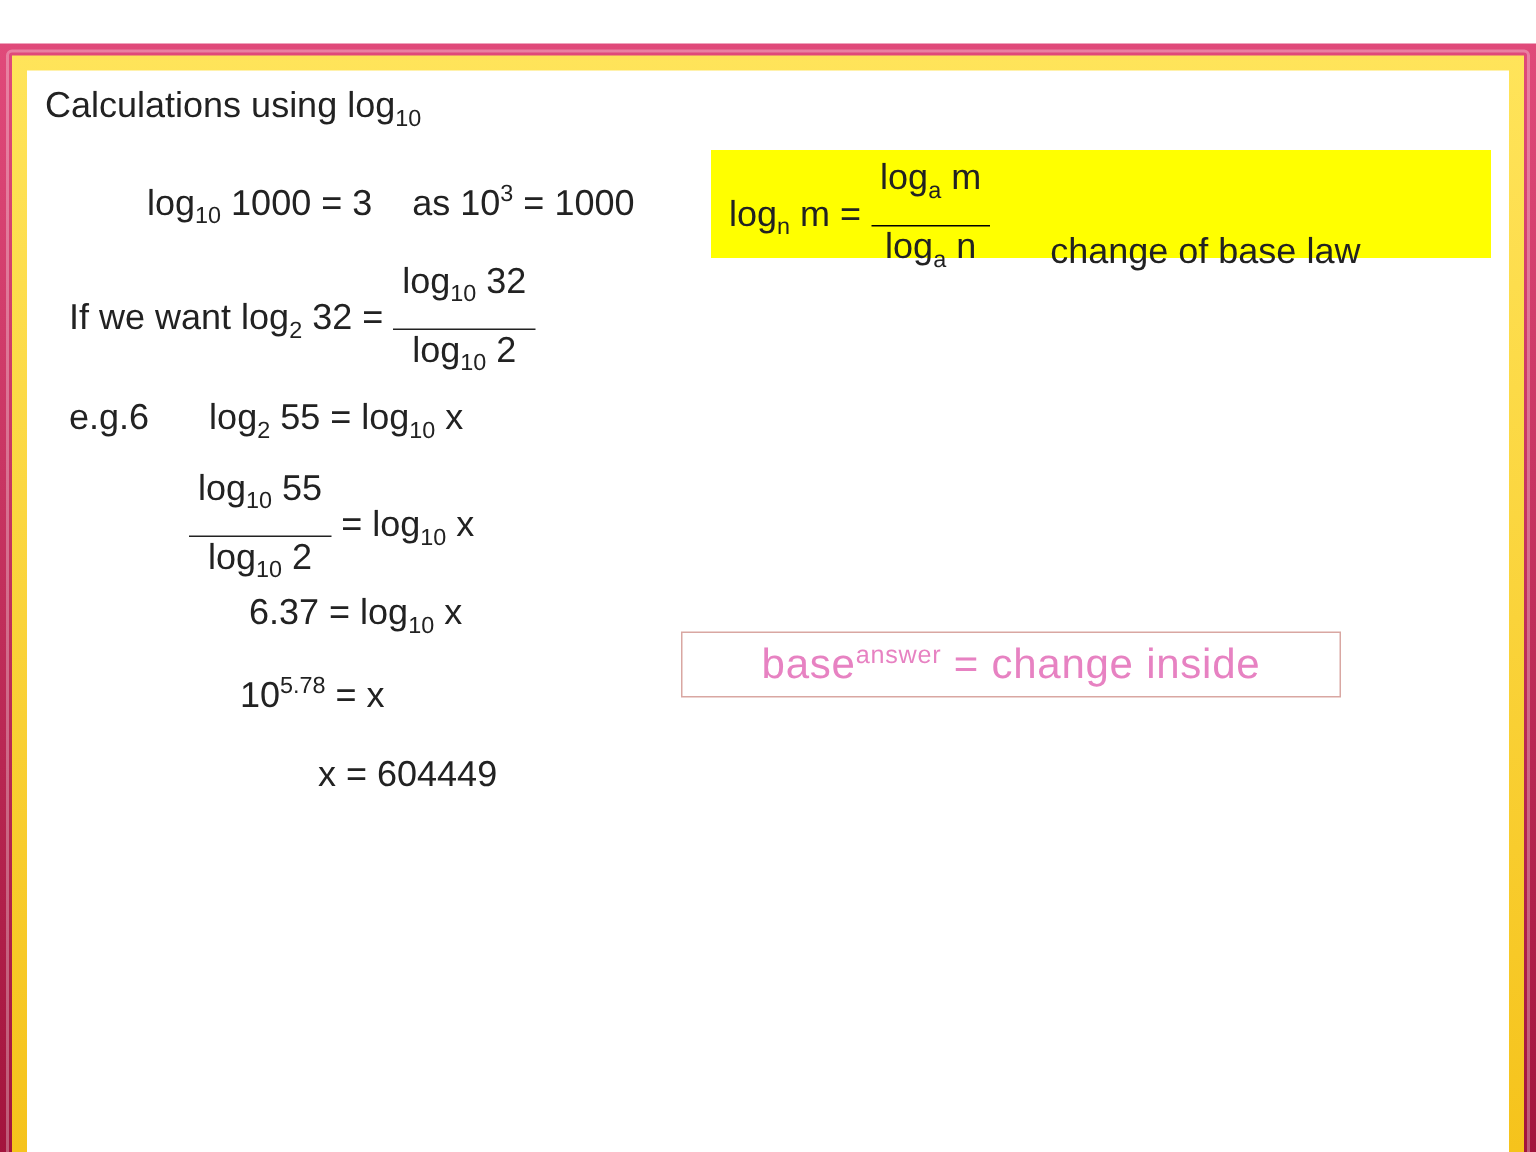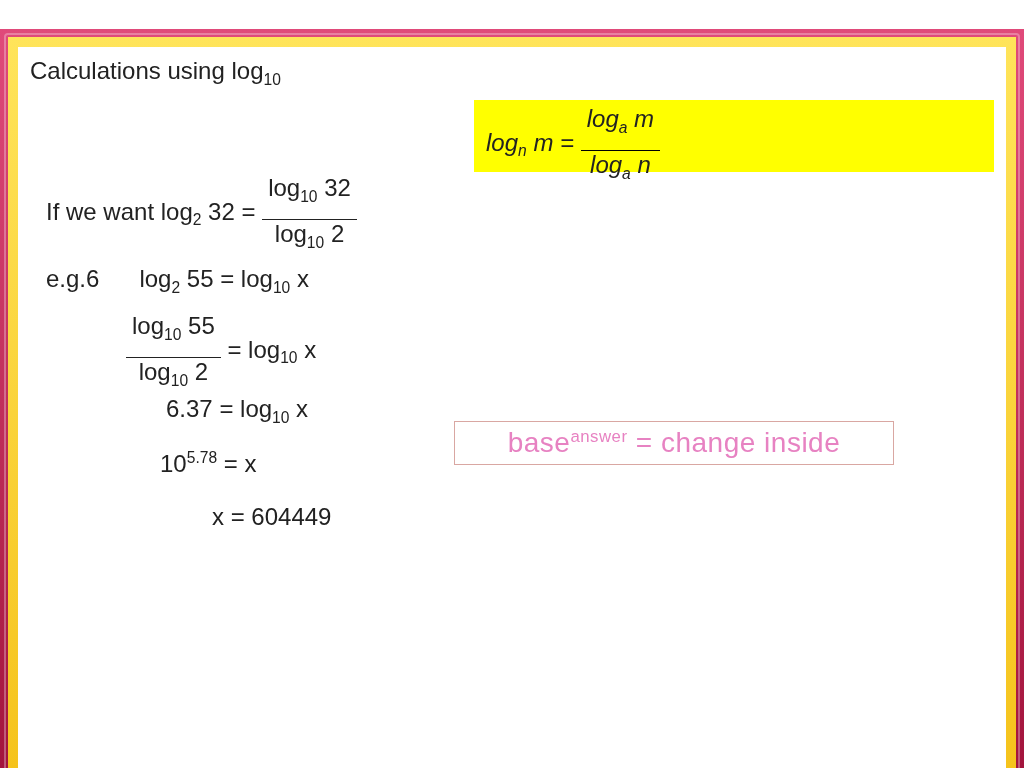--- a/index.html
+++ b/index.html
@@ -33,40 +33,45 @@
   .sub { font-size: 0.65em; vertical-align: sub; }
   .sup { font-size: 0.65em; vertical-align: super; }
   .line { position:absolute; white-space: nowrap; }
   .frac { display:inline-block; vertical-align: middle; text-align:center; line-height:1.05; }
   .frac .num { display:block; border-bottom: 1.5px solid #222; padding: 0 6px 14px 6px; }
   .frac .den { display:block; padding: 1px 6px 0 6px; }
   .yellowbox {
     position:absolute; left: 456px; top: 53px; width: 520px; height: 72px;
     background: #ffff00; padding: 6px 12px; font-size: 24px; color:#222;
   }
-  .yellowbox .inner { display:flex; gap:30px; align-items:flex-end;font-style:italic; }
+  .yellowbox .inner { display:flex; gap:30px; align-items:flex-end; }
   .yellowbox .frac .num { border-bottom-color:#000; }
   .pinkbox {
     position:absolute; left: 436px; top: 374px; width: 440px; height: 44px;
     border: 1px solid #d9a7a2; color:#e782c2; font-size: 28px;
     display:flex; align-items:center; justify-content:center;
     background:#fff; letter-spacing:0.5px;
   }
 </style>
 </head>
 <body>
 
 <div class="outer">
   <div class="inner-border">
     <div class="page">
 
       <div class="title">
         <span>Calculations using log</span><span class="sub">10</span>
       </div>
 
+      <div class="line" style="left:80px; top:74px;">
+        <span>log</span><span class="sub">10</span><span> 1000 = 3</span>
+        &nbsp;&nbsp;
+        <span>as 10</span><span class="sup">3</span><span> = 1000</span>
+      </div>
 
       <div class="line" style="left:28px; top:128px;">
         <span>If we want log</span><span class="sub">2</span><span> 32 = </span>
         <span class="frac">
           <span class="num"><span>log</span><span class="sub">10</span><span> 32</span></span>
           <span class="den"><span>log</span><span class="sub">10</span><span> 2</span></span>
         </span>
       </div>
 
       <div class="line" style="left:28px; top:218px;">
@@ -97,20 +102,21 @@
 
       <div class="yellowbox">
         <div class="inner">
           <span>
             <span>log</span><span class="sub">n</span><span> m = </span>
             <span class="frac">
               <span class="num"><span>log</span><span class="sub">a</span><span> m</span></span>
               <span class="den"><span>log</span><span class="sub">a</span><span> n</span></span>
             </span>
           </span>
+          <span style="margin-left:10px;">change of base law</span>
         </div>
       </div>
 
       <div class="pinkbox">
         <span>
           <span>base</span><span class="sup" style="font-size:0.6em;">answer</span><span> = change inside</span>
         </span>
       </div>
 
     </div>

